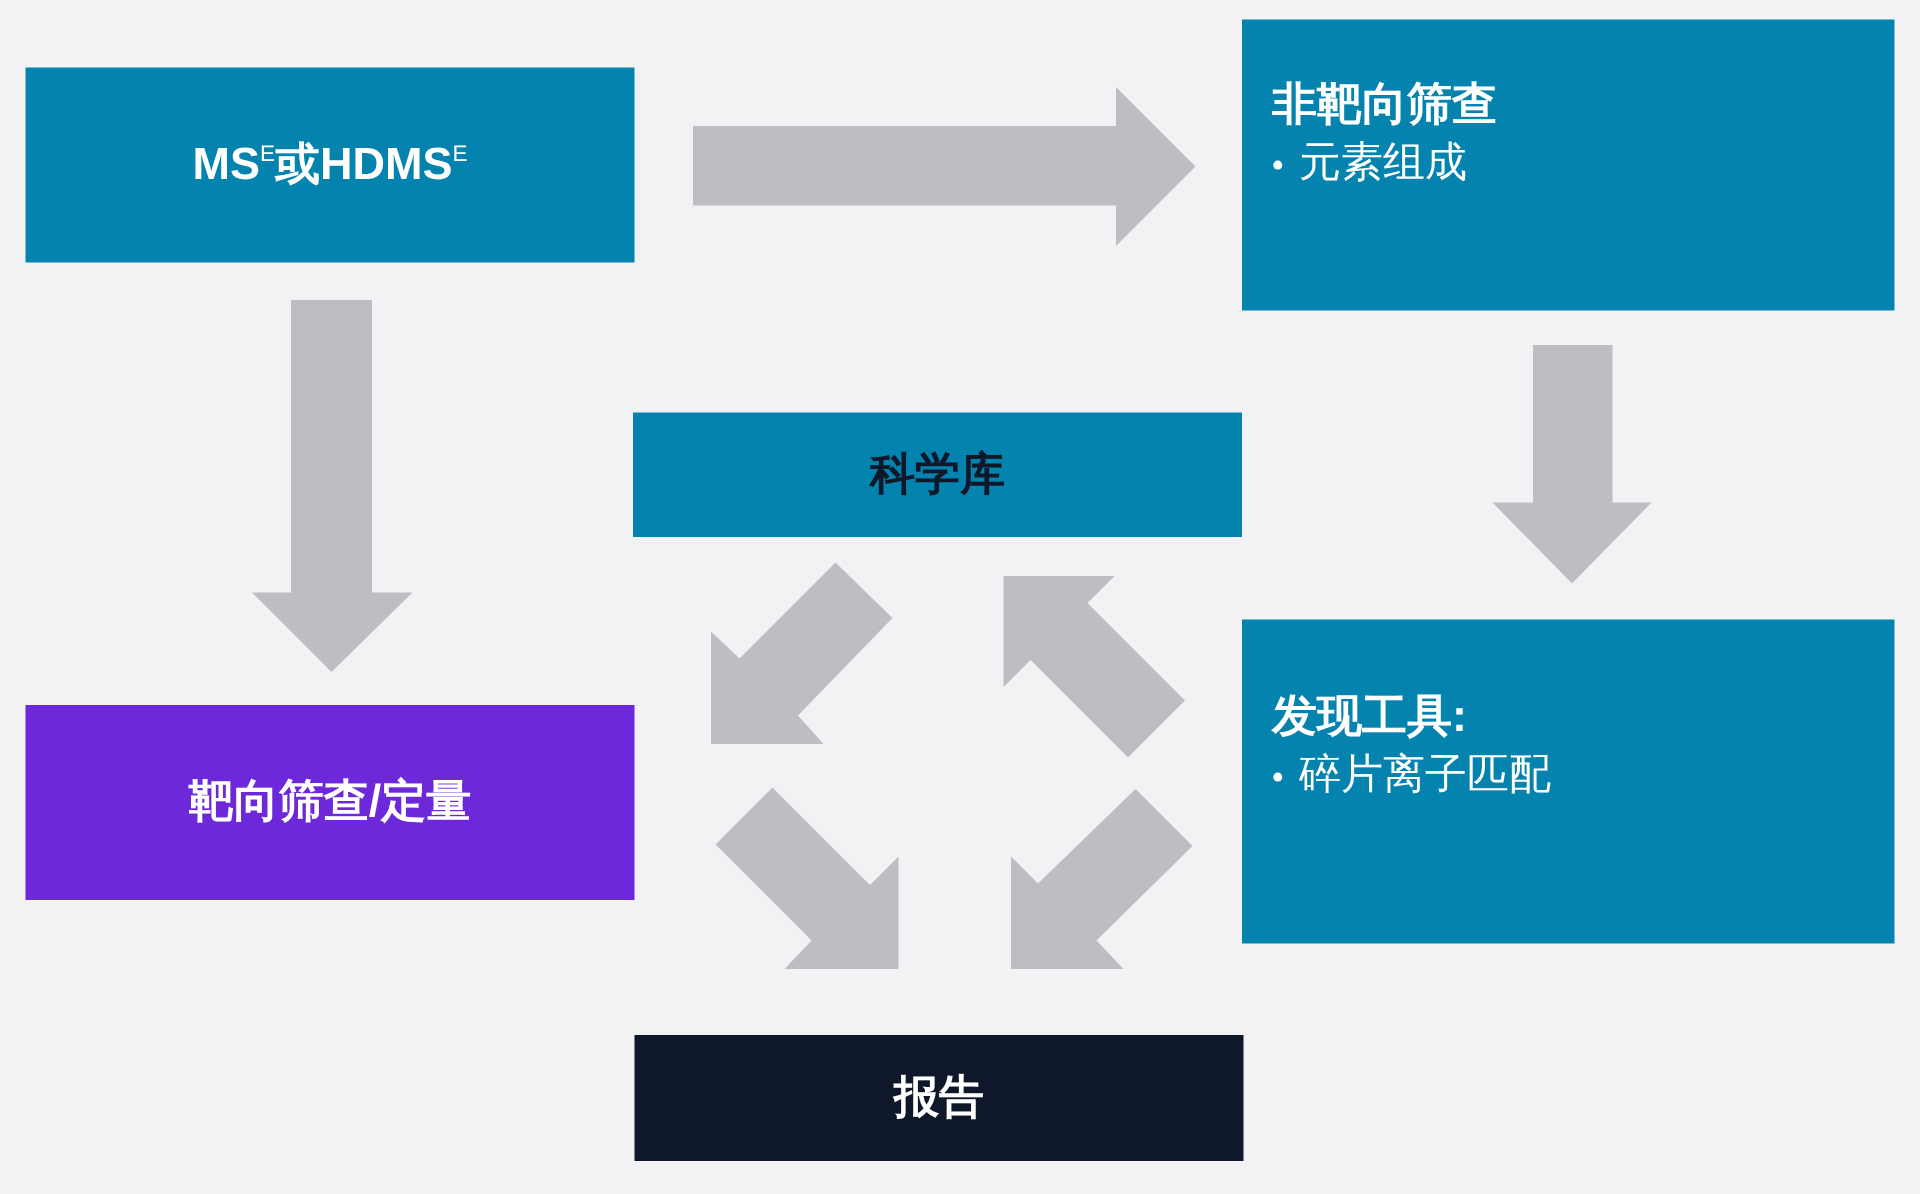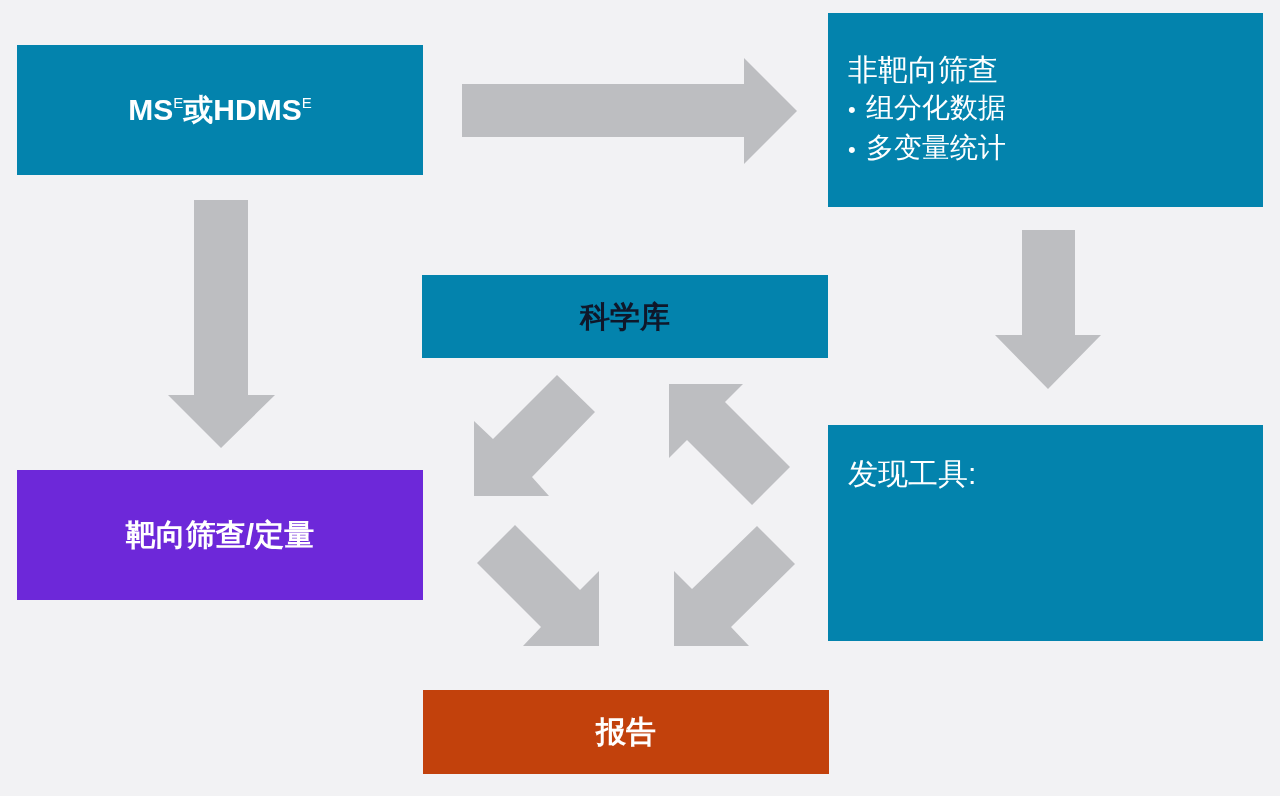--- a/index.html
+++ b/index.html
@@ -17,29 +17,29 @@
       box-sizing: border-box;
     }
     .box.center {
       display: flex; flex-direction: column;
       justify-content: center;
       text-align: center;
     }
     .box .title { font-size: 30px; font-weight: bold; line-height: 40px; }
     .box .title sup { font-size: 15px; font-weight: normal; vertical-align: 12px; line-height: 0; }
     .box.list { padding-left: 20px; }
-    .box.list .title { font-size: 30px; font-weight: normal; line-height: 38px; }
+    .box.list .title { font-size: 30px; font-weight: bold; line-height: 38px; }
     .box.list .item { font-size: 28px; line-height: 38px; }
     .box.list .item::before { content: "\2022"; display: inline-block; width: 18px; font-size: 22px; }
 
     #box-ms { left: 17px; top: 45px; width: 406px; height: 130px; }
     #box-untargeted { left: 828px; top: 13px; width: 435px; height: 194px; padding-top: 38px; }
     #box-library { left: 422px; top: 275px; width: 406px; height: 83px; }
     #box-targeted { left: 17px; top: 470px; width: 406px; height: 130px; }
-    #box-discovery { left: 828px; top: 413px; width: 435px; height: 216px; padding-top: 30px; margin-top: 12px; }
+    #box-discovery { left: 828px; top: 413px; width: 435px; height: 216px; padding-top: 46px; }
     #box-report { left: 423px; top: 690px; width: 406px; height: 84px; }
 
     svg.arrows { position: absolute; left: 0; top: 0; width: 1280px; height: 796px; }
     svg.arrows polygon { fill: #bdbec1; }
   </style>
 </head>
 <body style="background: rgb(242, 242, 244);">
 
 <svg class="arrows" viewBox="0 0 1280 796">
 
@@ -57,31 +57,31 @@
 
   <polygon points="757,526 795,564 731,627 749,646 674,646 674,571 692,589" style="fill: rgb(189, 190, 193);"></polygon>
 </svg>
 
 <div class="box center" id="box-ms" style="background: rgb(3, 131, 173); color: rgb(255, 255, 255);">
   <div class="title"><span>MS</span><sup>E</sup><span>或HDMS</span><sup>E</sup></div>
 </div>
 
 <div class="box list" id="box-untargeted" style="background: rgb(3, 131, 173); color: rgb(255, 255, 255);">
   <div class="title">非靶向筛查</div>
-  <div class="item">组分化数据</div>
-  <div class="item">多变量统计</div>
+  <div class="item">元素组成</div>
 </div>
 
 <div class="box center" id="box-library" style="background: rgb(3, 131, 173); color: #0f172a;">
   <div class="title">科学库</div>
 </div>
 
 <div class="box center" id="box-targeted" style="background: #6d28d9; color: rgb(255, 255, 255);">
   <div class="title">靶向筛查/定量</div>
 </div>
 
 <div class="box list" id="box-discovery" style="background: rgb(3, 131, 173); color: rgb(255, 255, 255);">
   <div class="title">发现工具:</div>
+  <div class="item">碎片离子匹配</div>
 </div>
 
-<div class="box center" id="box-report" style="background: #c2410c; color: rgb(255, 255, 255);">
+<div class="box center" id="box-report" style="background: #0f172a; color: rgb(255, 255, 255);">
   <div class="title">报告</div>
 </div>
 
 </body></html>

